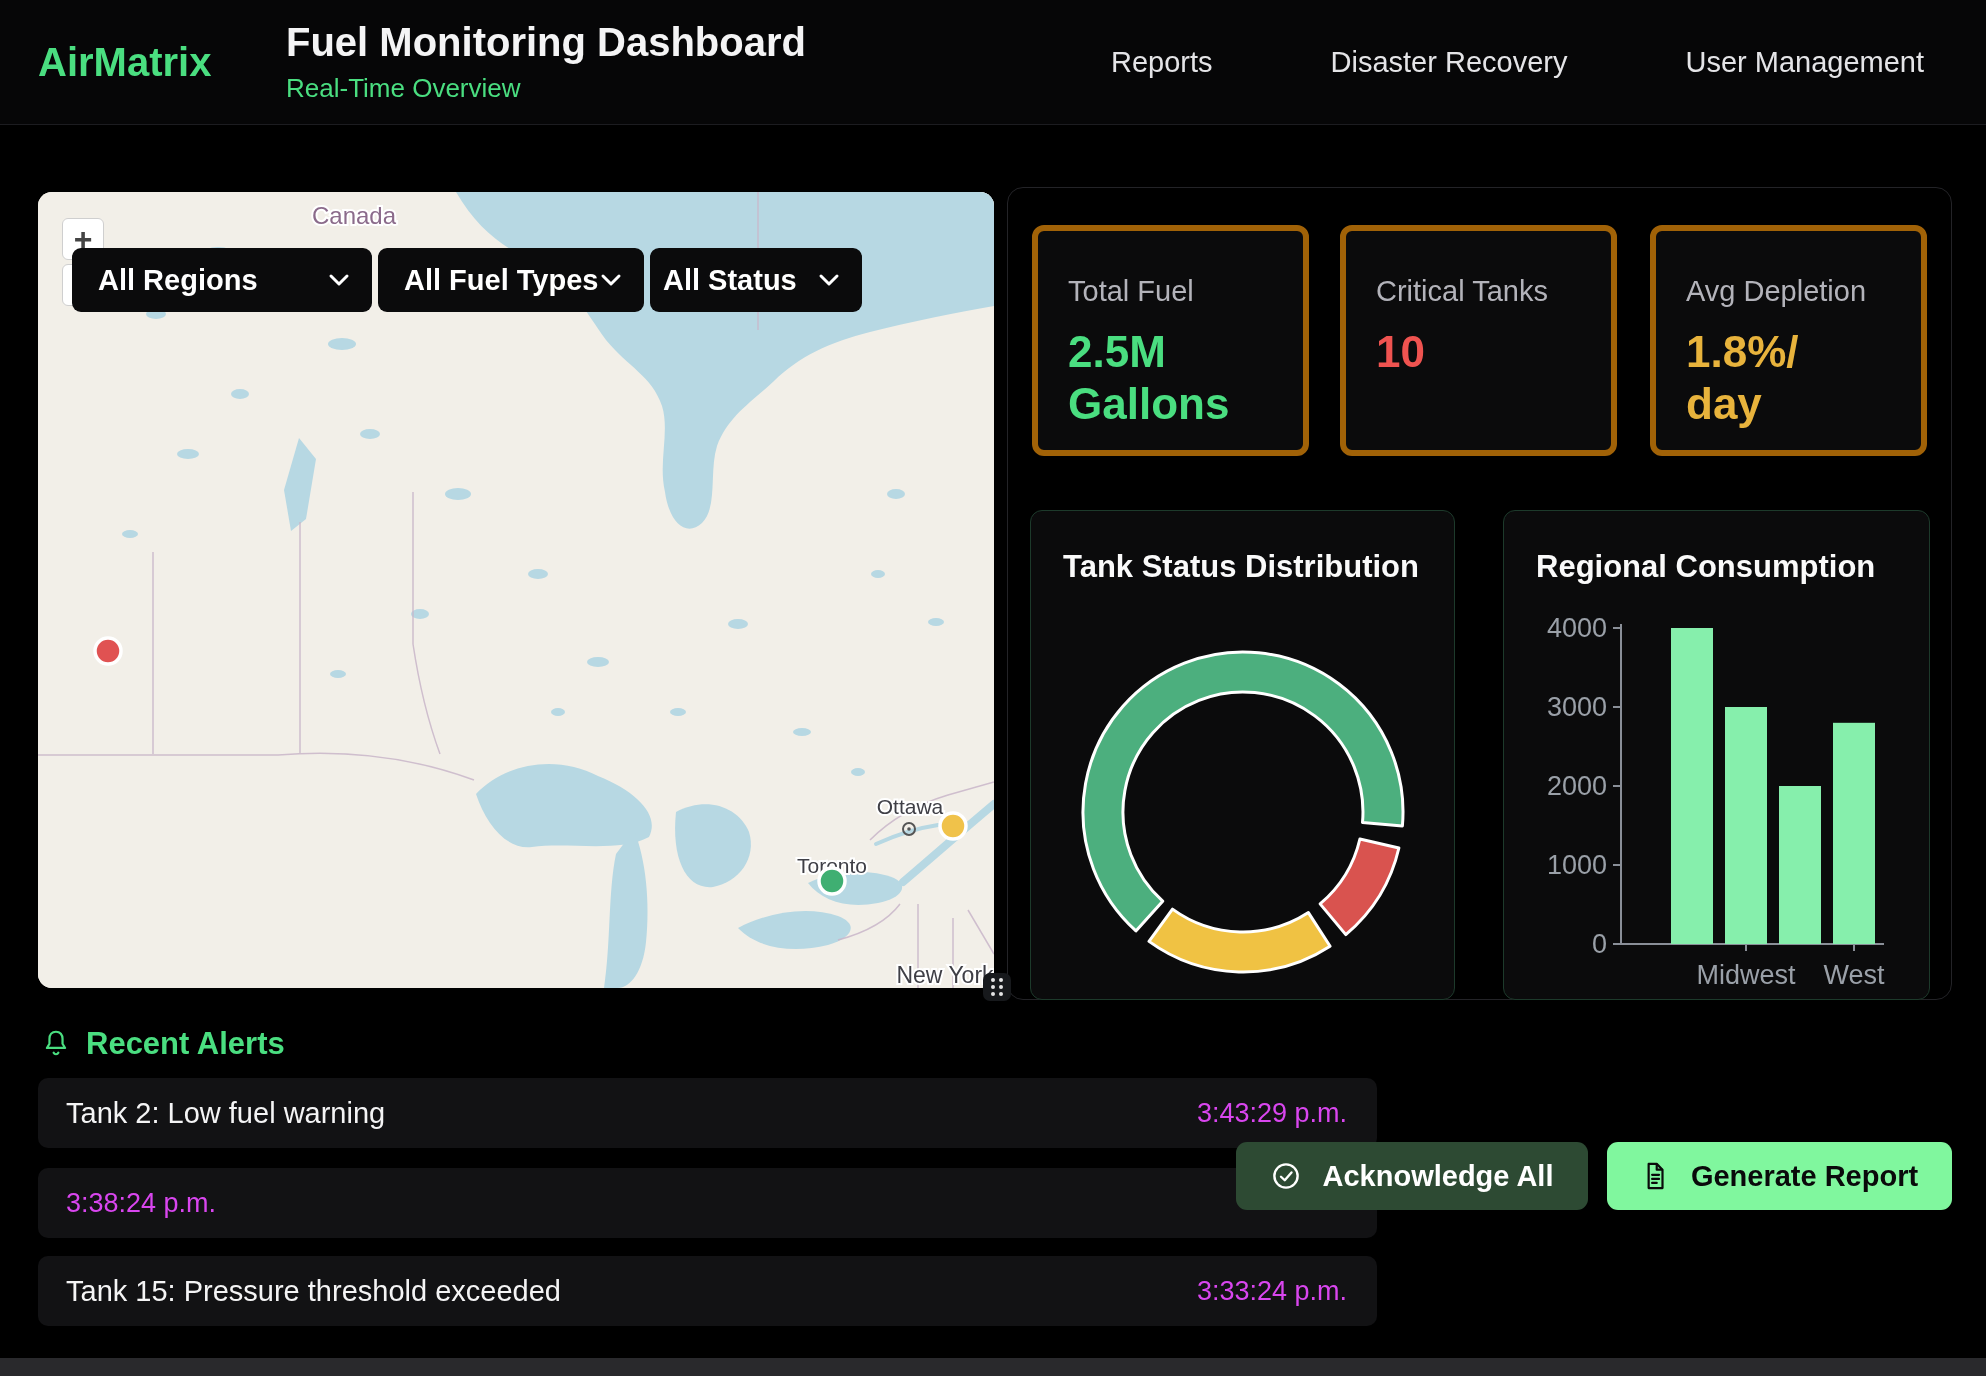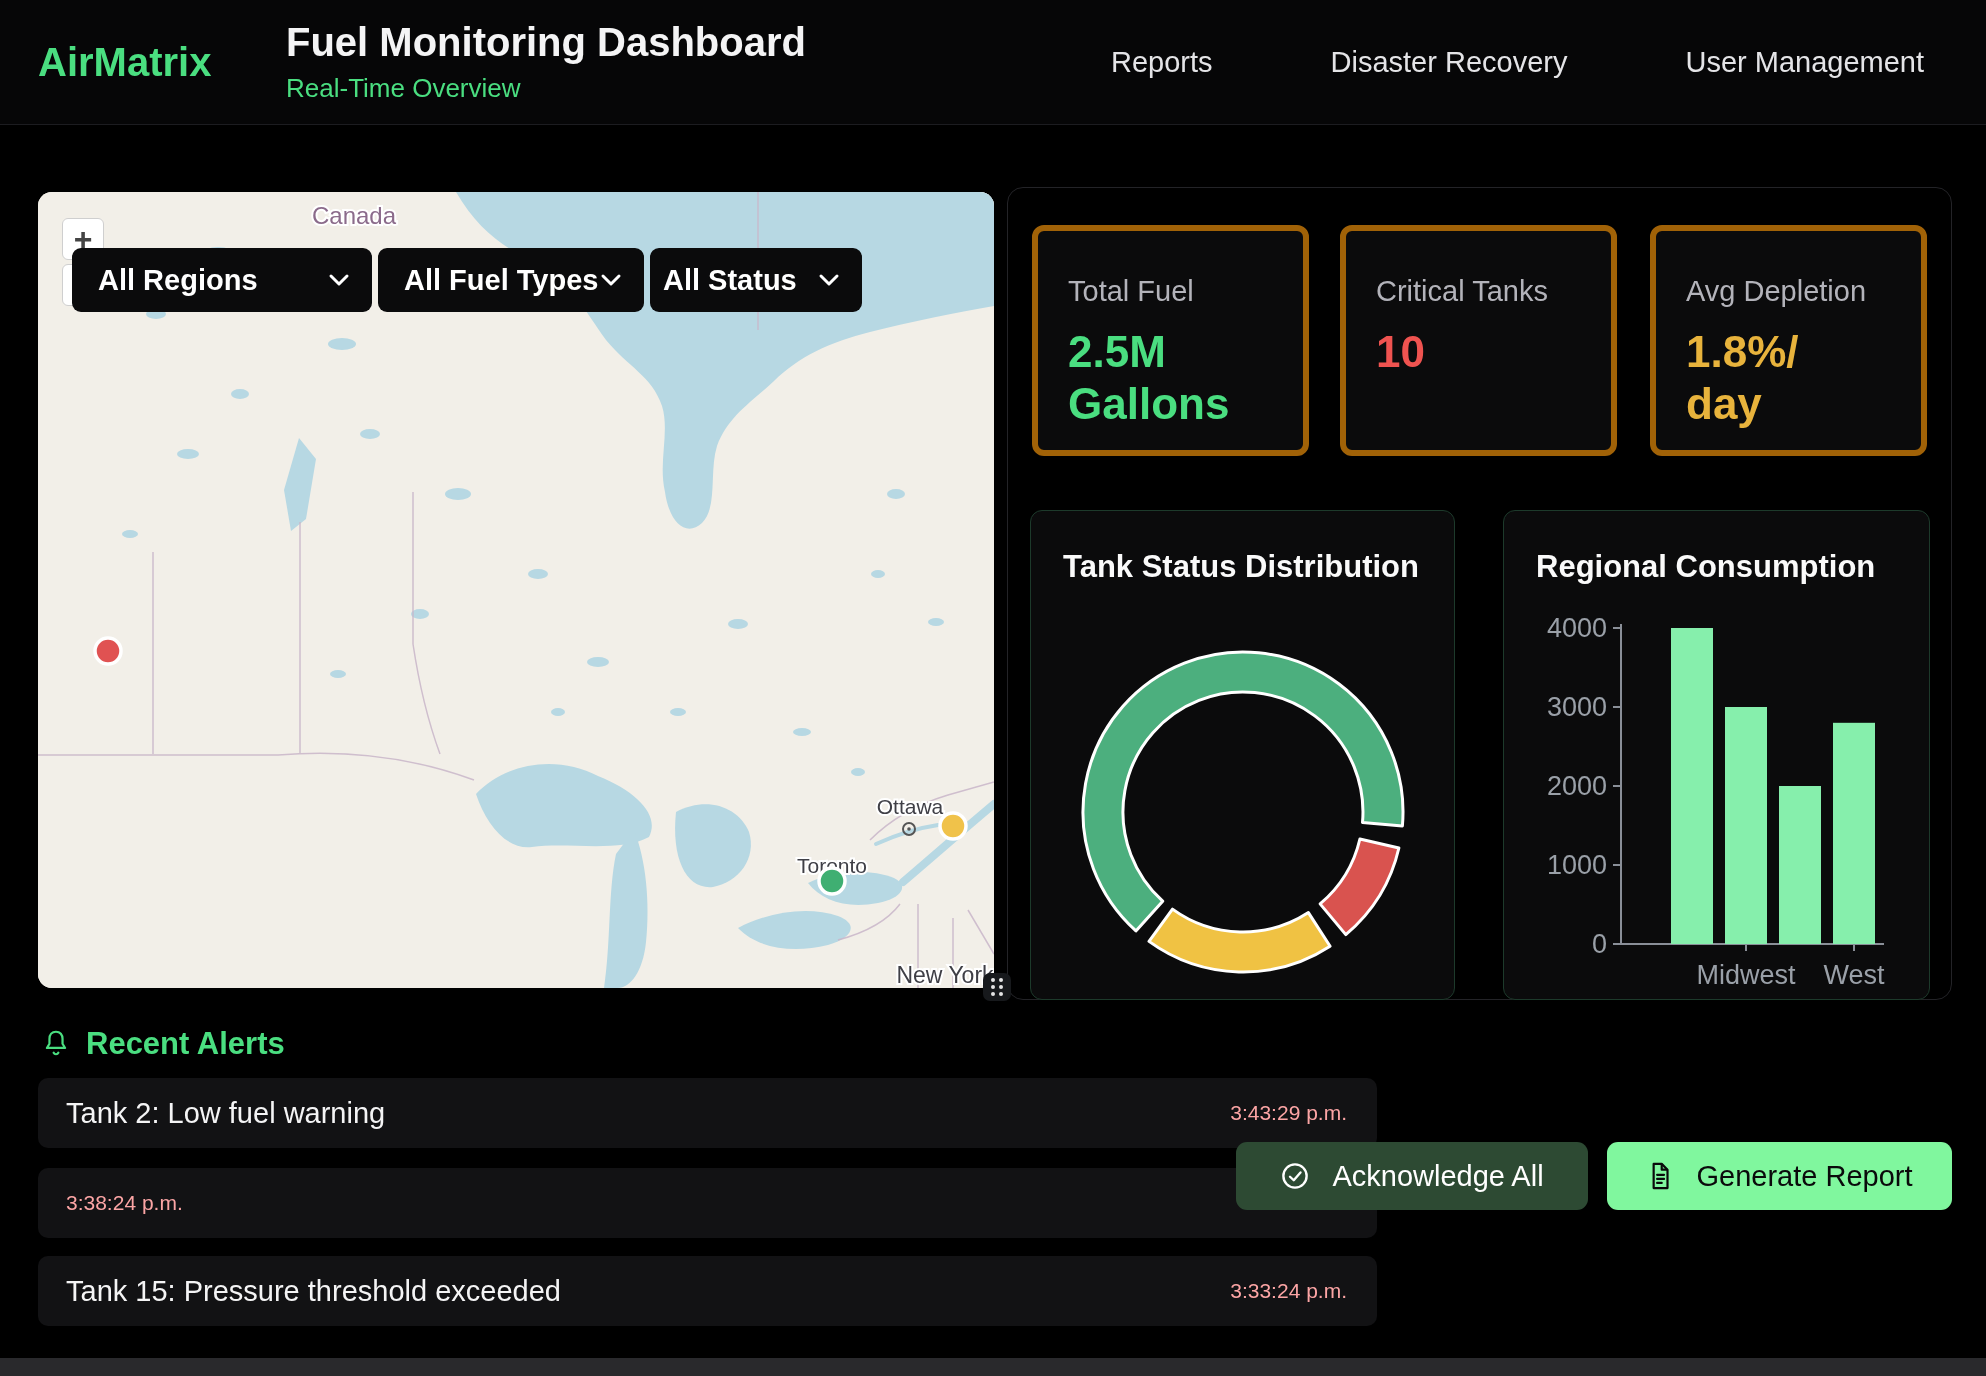--- a/index.html
+++ b/index.html
@@ -52,27 +52,27 @@
   .chart-title { position:absolute; left:32px; top:38px; font-size:31px; font-weight:700; color:#fafafa; }
   .chart-svg { position:absolute; left:0; top:0; }
 
   
   #alerts-heading { position:absolute; left:42px; top:1026px; display:flex; align-items:center; gap:16px; }
   #alerts-heading span { font-size:31px; font-weight:700; color:#4ade80; }
   .alert-row { position:absolute; left:38px; width:1339px; height:70px; background:#121214;
                border-radius:10px; display:flex; align-items:center; justify-content:space-between;
                padding:0 30px 0 28px; }
   .alert-text { font-size:29px; color:#f4f4f5; }
-  .alert-time { font-size:21px; color:#fca5a5; }
+  .alert-time { font-size:27px; color:#d946ef; }
   #alert-0 { top:1078px; } #alert-1 { top:1168px; } #alert-2 { top:1256px; }
 
   
   .action-btn { position:absolute; top:1142px; height:68px; border:none; border-radius:11px;
                 display:flex; align-items:center; justify-content:center; gap:22px;
-                font-family:"Liberation Sans", sans-serif; font-size:29px; font-weight:400; cursor:pointer; }
+                font-family:"Liberation Sans", sans-serif; font-size:29px; font-weight:700; cursor:pointer; }
   #ack-btn { left:1236px; width:352px; background:#2d4a33; color:#fff; }
   #gen-btn { left:1607px; width:345px; background:#80f79e; color:#0a0a0b; }
 
   #footer-strip { position:absolute; left:0; top:1358px; width:1986px; height:18px; background:#29292c; }
 </style>
 </head>
 <body>
 
 <div id="header">
   <div id="brand">AirMatrix</div>

